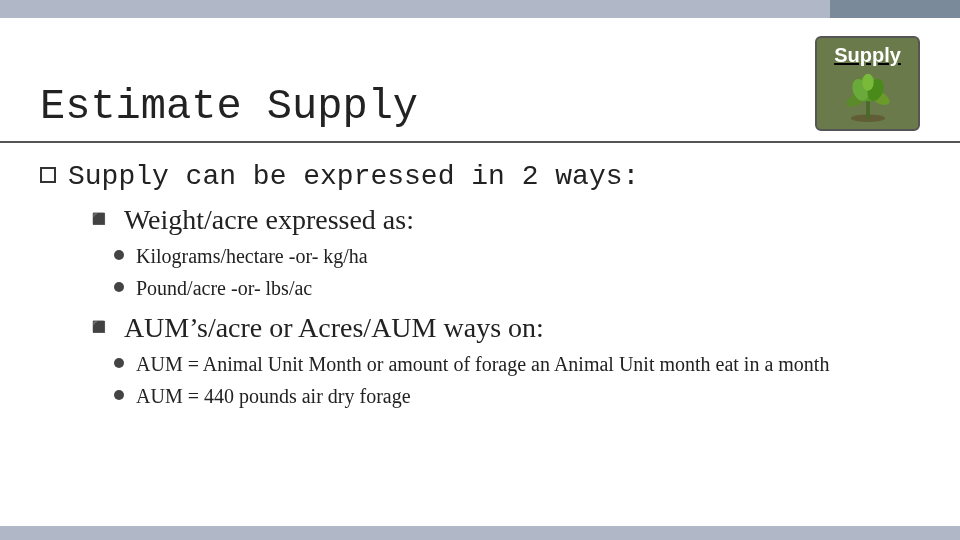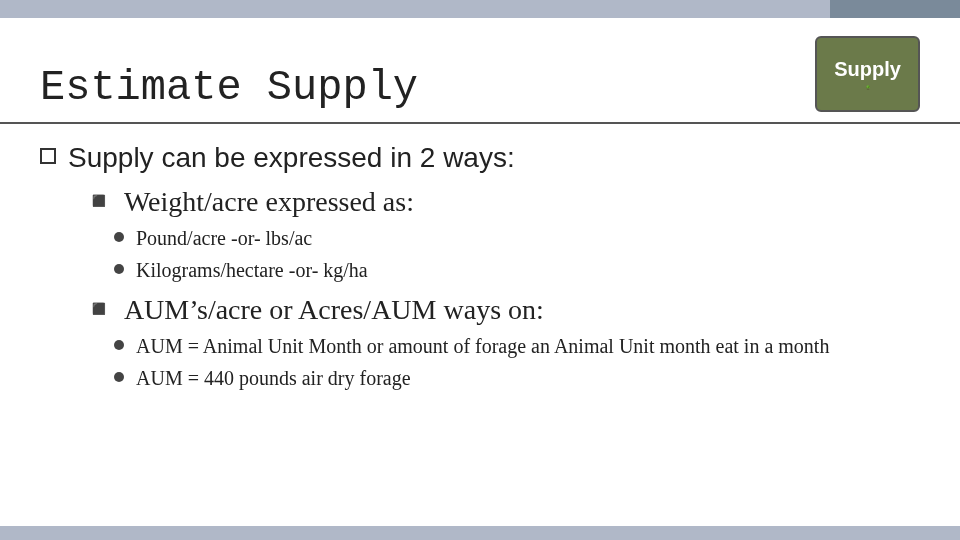--- a/index.html
+++ b/index.html
@@ -36,29 +36,30 @@
     .page-title {
       font-size: 42px;
       font-weight: normal;
       color: #222;
       font-family: Liberation Mono, monospace;
     }
 
     
     .supply-logo {
       width: 105px;
-      height: 76px;
+      height: 95px;
       background: #6b7a4a;
       border: 2px solid #555;
       border-radius: 6px;
       display: flex;
       flex-direction: column;
       align-items: center;
       justify-content: center;
-      padding: 20px;
+      padding: 6px;
+      text-decoration: underline;
     }
 
     .supply-logo-text {
       color: #fff;
       font-size: 20px;
       font-weight: bold;
       font-family: Arial, sans-serif;
       margin-bottom: 4px;
     }
 
@@ -86,21 +87,21 @@
       height: 16px;
       border: 2px solid #333;
       margin-right: 12px;
       margin-top: 6px;
       flex-shrink: 0;
     }
 
     .top-level-text {
       font-size: 28px;
       color: #222;
-      font-family: Liberation Sans, sans-serif;
+      font-family: Liberation Mono, monospace;
     }
 
     
     .sub-section {
       margin-left: 44px;
       margin-bottom: 10px;
     }
 
     .sub-item {
       display: flex;
@@ -213,25 +214,25 @@
 
   <div class="sub-section">
     <div class="sub-item">
       <span class="sub-bullet-label">◾</span>
       <span class="sub-item-text">Weight/acre expressed as:</span>
     </div>
 
     <div class="sub-sub-section">
       <div class="sub-sub-item">
         <span class="circle-bullet"></span>
+        <span class="sub-sub-text">Kilograms/hectare  -or-  kg/ha</span>
+      </div>
+      <div class="sub-sub-item">
+        <span class="circle-bullet"></span>
         <span class="sub-sub-text">Pound/acre  -or-  lbs/ac</span>
-      </div>
-      <div class="sub-sub-item">
-        <span class="circle-bullet"></span>
-        <span class="sub-sub-text">Kilograms/hectare  -or-  kg/ha</span>
       </div>
     </div>
   </div>
 
   <div class="sub-section">
     <div class="sub-item">
       <span class="sub-bullet-label">◾</span>
       <span class="sub-item-text">AUM’s/acre or Acres/AUM ways on:</span>
     </div>
 

